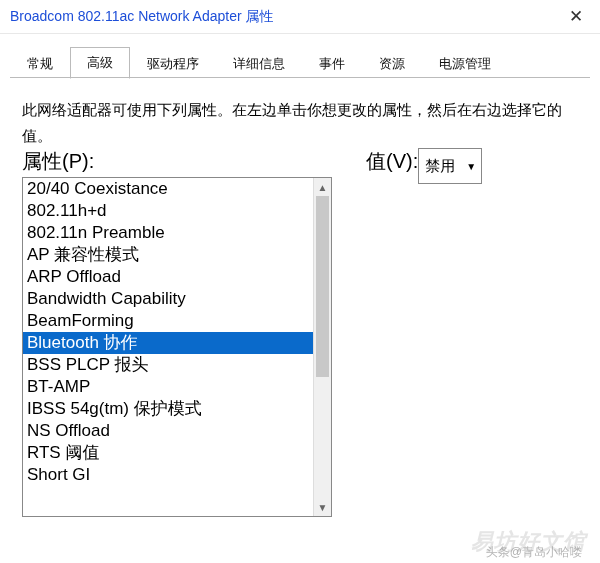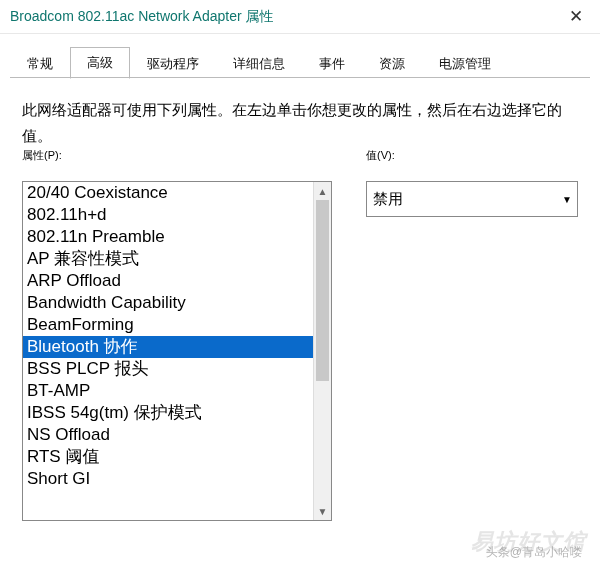--- a/index.html
+++ b/index.html
@@ -13,21 +13,21 @@
   overflow: hidden;
 }
 .titlebar {
   display: flex;
   justify-content: space-between;
   align-items: center;
   height: 34px;
   padding: 0 4px 0 10px;
   border-bottom: 1px solid #e8e8e8;
 }
-.titlebar-title { font-size: 14px; color: #0f766e; }
+.titlebar-title { font-size: 14px; color: #1d4ed8; }
 .close-btn {
   width: 40px; height: 30px;
   display: flex; align-items: center; justify-content: center;
   font-size: 17px; font-family: Arial, sans-serif;
   color: #333;
 }
 .tabs {
   display: flex;
   align-items: flex-end;
   padding: 12px 10px 0 10px;
@@ -56,22 +56,22 @@
 }
 .content {
   padding: 18px 22px 10px 22px;
 }
 .description {
   font-size: 15px;
   line-height: 1.7;
 }
 .form-row { display: flex; gap: 34px; }
 .col-left { flex: 0 0 310px; display: flex; flex-direction: column; }
-.col-right { flex: 1; display: flex; flex-direction: column; }
-.label { font-size: 11px; margin-bottom: 18px; }
+.col-right { flex: 1; display: flex; flex-direction: row; }
+.label { font-size: 20px; margin-bottom: 2px; }
 .listbox-wrap {
   border: 1px solid #888;
   display: flex;
   height: 340px;
   background: #fff;
 }
 .listbox {
   flex: 1;
   overflow: hidden;
   font-size: 17px;

